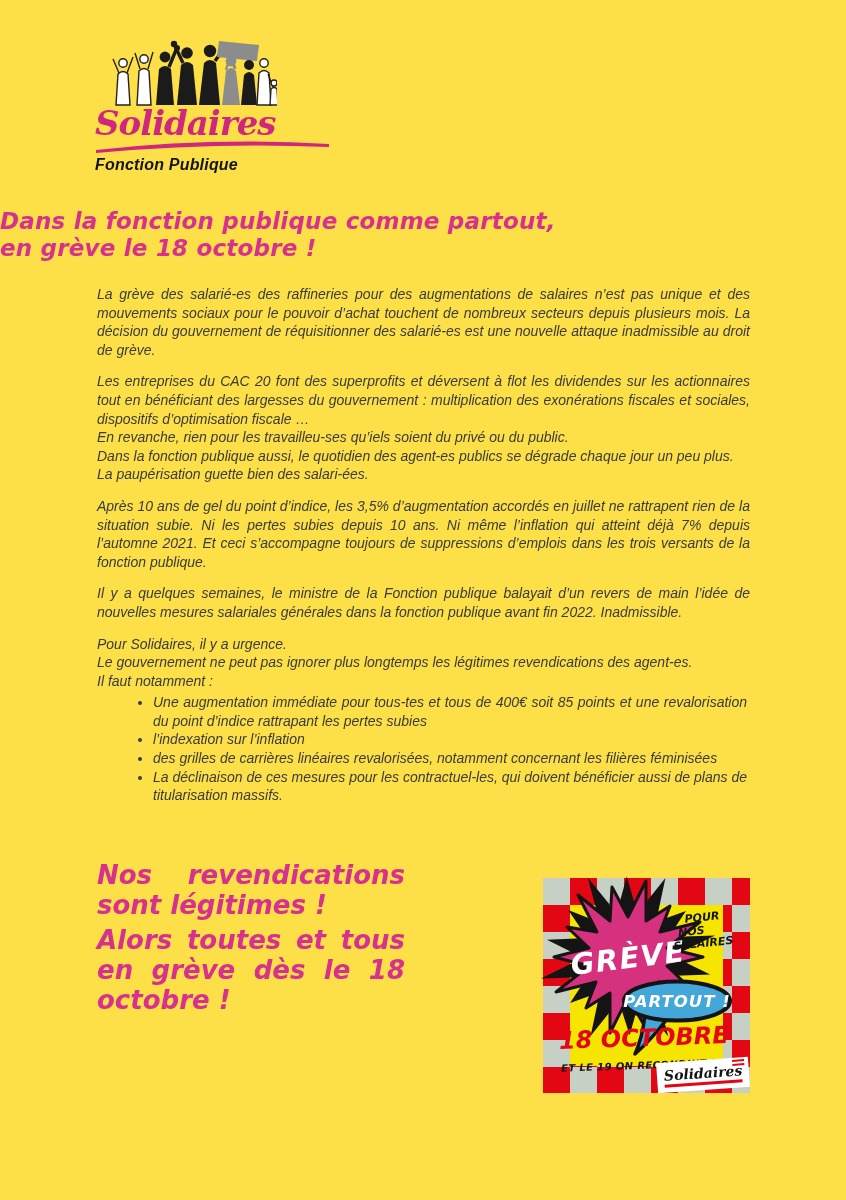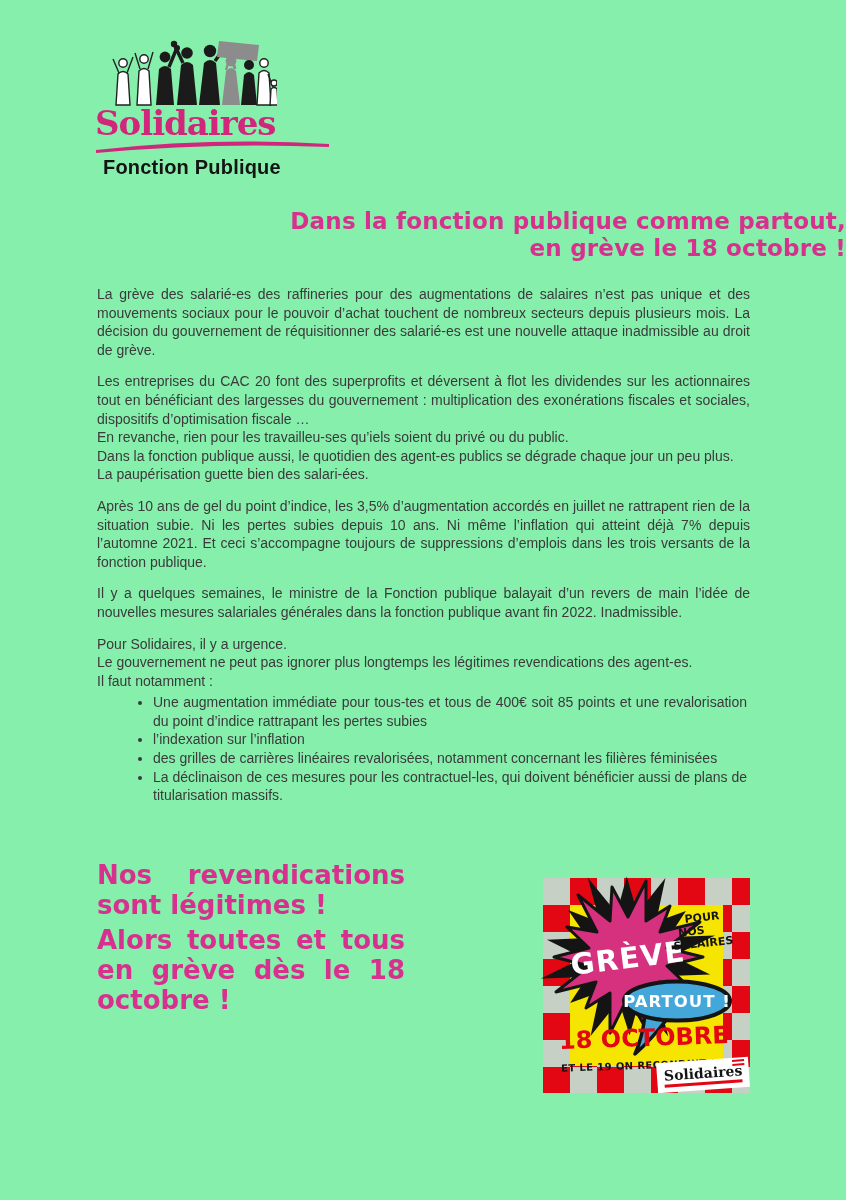--- a/index.html
+++ b/index.html
@@ -1,39 +1,40 @@
 <!DOCTYPE html>
 <html><head>
 <meta charset="utf-8">
 <style>
   * { box-sizing: border-box; }
   html, body { margin: 0; padding: 0; background: #ffffff; }
   .page {
     position: relative; width: 846px; height: 1200px;
-    background: #86efac; overflow: hidden;
+    background: #fde047; overflow: hidden;
     font-family: "Liberation Sans", sans-serif;
+    font-style: italic;
   }
 
   
   .logo-block { position: absolute; left: 95px; top: 40px; width: 240px; }
   .crowd-svg { display: block; margin-left: 12px; }
   .logo-word {
     font-family: "DejaVu Serif", serif; font-weight: bold;
     font-size: 34px; line-height: 1.0; color: #d0277d; letter-spacing: -1px;
   }
   .logo-swoosh { display: block; margin-top: 1px; }
   .logo-sub {
-    font-size: 20px; font-weight: bold; color: #141414;
-    margin-top: 3px; margin-left: 8px; letter-spacing: 0.2px;
+    font-size: 16px; font-weight: bold; color: #141414;
+    margin-top: 3px; margin-left: 0; letter-spacing: 0.2px;
   }
 
   
   .title {
     position: absolute; left: 0; top: 208px; width: 846px;
-    text-align: right; color: #d8308f; font-weight: bold;
+    text-align: left; color: #d8308f; font-weight: bold;
     font-family: "DejaVu Sans", sans-serif;
     font-size: 23px; line-height: 27px; letter-spacing: 0.2px;
   }
 
   
   .content {
     position: absolute; left: 97px; top: 285px; width: 653px;
     font-size: 14px; line-height: 18.6px; color: #3a3a3a;
     text-align: justify;
   }

